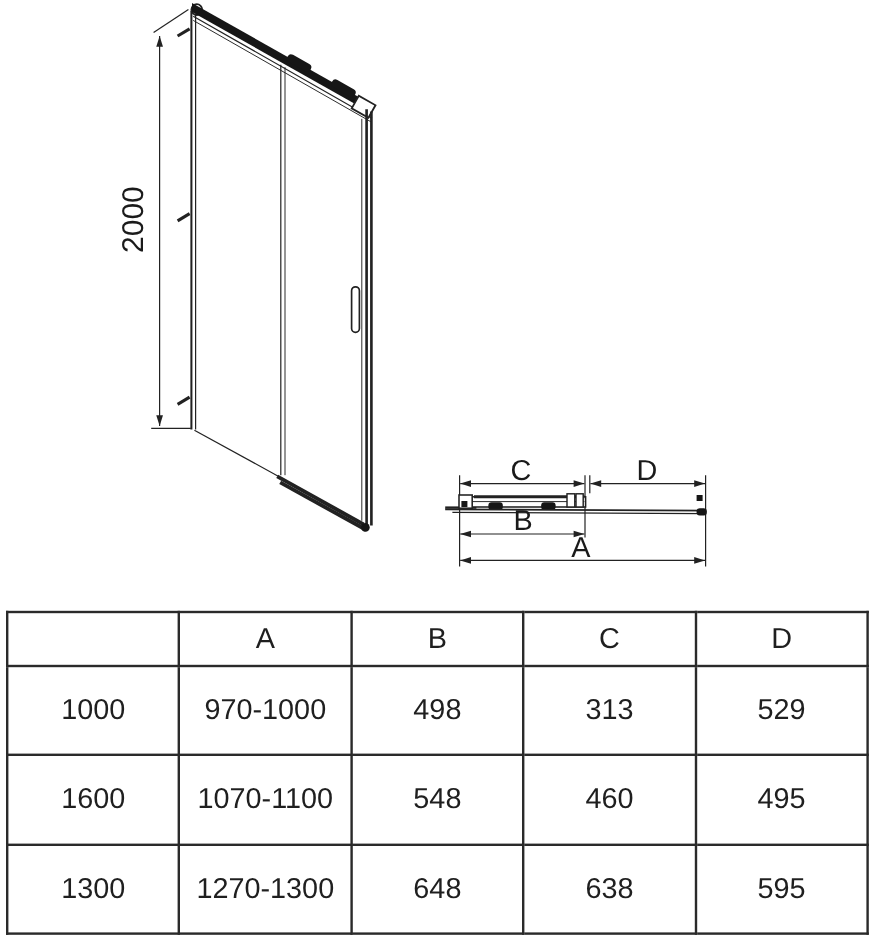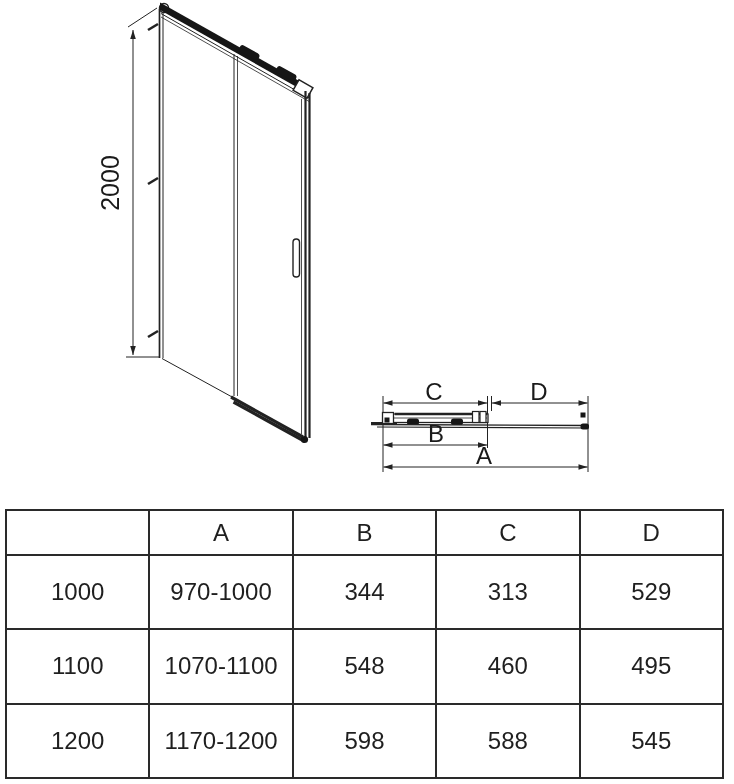--- a/index.html
+++ b/index.html
@@ -142,33 +142,33 @@
         <th>A</th>
         <th>B</th>
         <th>C</th>
         <th>D</th>
       </tr>
     </thead>
     <tbody>
       <tr>
         <td>1000</td>
         <td>970-1000</td>
-        <td>344</td>
+        <td>498</td>
         <td>313</td>
         <td>529</td>
       </tr>
       <tr>
-        <td>1100</td>
+        <td>1600</td>
         <td>1070-1100</td>
         <td>548</td>
         <td>460</td>
         <td>495</td>
       </tr>
       <tr>
-        <td>1200</td>
-        <td>1170-1200</td>
-        <td>598</td>
-        <td>588</td>
-        <td>545</td>
+        <td>1300</td>
+        <td>1270-1300</td>
+        <td>648</td>
+        <td>638</td>
+        <td>595</td>
       </tr>
     </tbody>
   </table>
 </div>
 
 </body></html>

